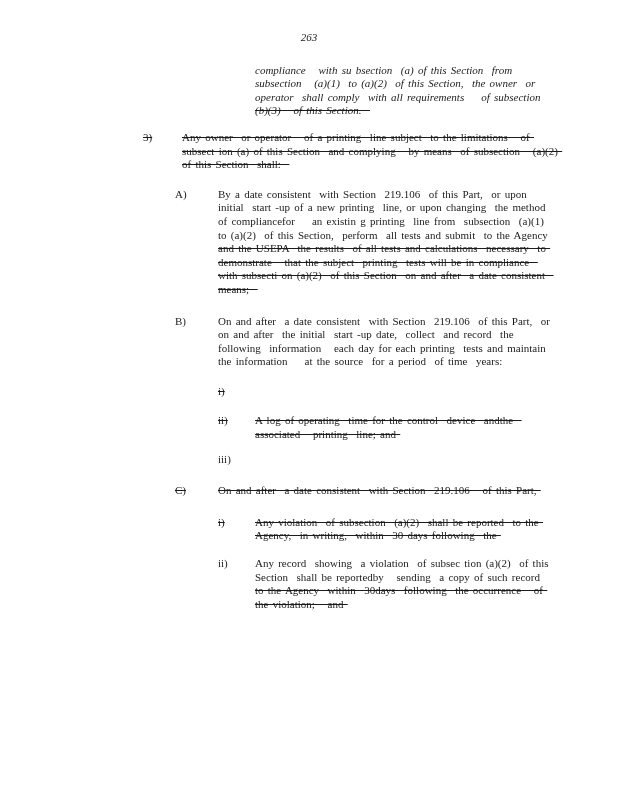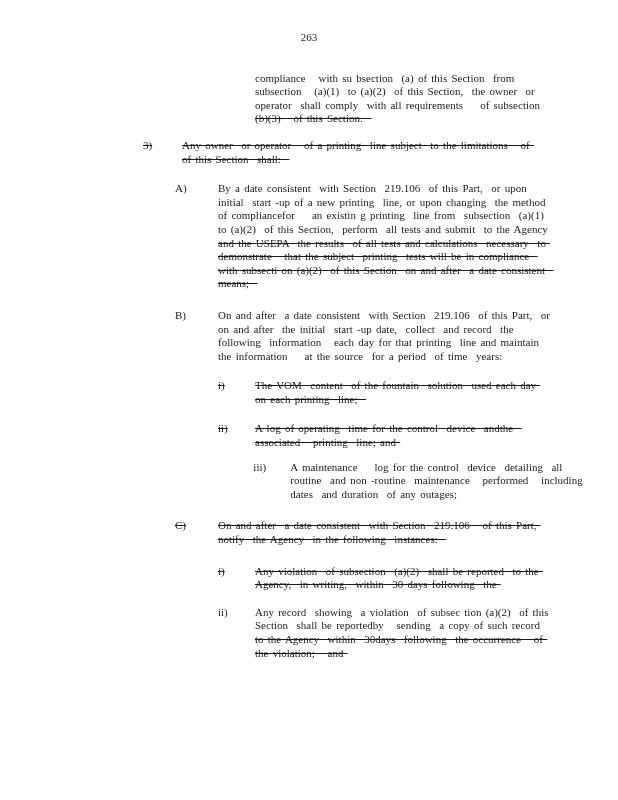--- a/index.html
+++ b/index.html
@@ -19,47 +19,48 @@
   }
   .page {
     position: relative;
     width: 618px;
     height: 800px;
     background: #ffffff;
   }
   .pagenum {
     margin-top: 31px;
     text-align: center;
+    font-style: italic;
   }
   .block {
     display: flex;
     align-items: flex-start;
   }
   
   .plain  { padding-left: 255px; }          
   .m0     { padding-left: 143px; }          
   .m0 > .marker { width: 39px; flex: none; }
   .m1     { padding-left: 175px; }          
   .m1 > .marker { width: 43px; flex: none; }
   .m2     { padding-left: 218px; }          
   .m2 > .marker { width: 37px; flex: none; }
   .marker { white-space: pre; }
   .line   { white-space: pre; }
   .struck {
     text-decoration: line-through;
     text-decoration-thickness: 1px;
   }
   
-  .mt-para1 { margin-top: 27px; }
+  .mt-para1 { margin-top: 19px; font-style: italic; }
   .mt-b3    { margin-top: 13px; }
   .mt-A     { margin-top: 16px; }
   .mt-B     { margin-top: 18px; }
   .mt-i     { margin-top: 16px; }
   .mt-ii    { margin-top: 16px; }
-  .mt-iii   { margin-top: 11px; justify-content: center; }
+  .mt-iii   { margin-top: 11px; }
   .mt-C     { margin-top: 18px; }
   .mt-Ci    { margin-top: 18px; }
   .mt-Cii   { margin-top: 14px; }
 </style>
 </head>
 <body>
 
 <div class="page">
 
   <div class="pagenum">263</div>
@@ -70,20 +71,21 @@
       <div class="line">subsection   (a)(1)  to (a)(2)  of this Section,  the owner  or</div>
       <div class="line">operator  shall comply  with all requirements    of subsection</div>
       <div class="line struck">(b)(3)   of this Section.  </div>
     </div>
   </div>
 
   <div class="block m0 mt-b3">
     <span class="marker struck">3)</span>
     <div class="text">
       <div class="line struck">Any owner  or operator   of a printing  line subject  to the limitations   of </div>
+      <div class="line struck">subsect ion (a) of this Section  and complying   by means  of subsection   (a)(2) </div>
       <div class="line struck">of this Section  shall:  </div>
     </div>
   </div>
 
   <div class="block m1 mt-A">
     <span class="marker">A)</span>
     <div class="text">
       <div class="line">By a date consistent  with Section  219.106  of this Part,  or upon</div>
       <div class="line">initial  start -up of a new printing  line, or upon changing  the method</div>
       <div class="line">of compliancefor    an existin g printing  line from  subsection  (a)(1)</div>
@@ -93,55 +95,45 @@
       <div class="line struck">with subsecti on (a)(2)  of this Section  on and after  a date consistent  </div>
       <div class="line struck">means;  </div>
     </div>
   </div>
 
   <div class="block m1 mt-B">
     <span class="marker">B)</span>
     <div class="text">
       <div class="line">On and after  a date consistent  with Section  219.106  of this Part,  or</div>
       <div class="line">on and after  the initial  start -up date,  collect  and record  the</div>
-      <div class="line">following  information   each day for that printing  line and maintain</div>
+      <div class="line">following  information   each day for each printing  tests and maintain</div>
       <div class="line">the information    at the source  for a period  of time  years:</div>
     </div>
   </div>
 
   <div class="block m2 mt-i">
     <span class="marker struck">i)</span>
-    <div class="text">
-      <div class="line struck">The VOM  content  of the fountain  solution  used each day </div>
-      <div class="line struck">on each printing  line;  </div>
-    </div>
   </div>
 
   <div class="block m2 mt-ii">
     <span class="marker struck">ii)</span>
     <div class="text">
       <div class="line struck">A log of operating  time for the control  device  andthe  </div>
       <div class="line struck">associated   printing  line; and </div>
     </div>
   </div>
 
   <div class="block m2 mt-iii">
     <span class="marker">iii)</span>
-    <div class="text">
-      <div class="line">A maintenance    log for the control  device  detailing  all</div>
-      <div class="line">routine  and non -routine  maintenance   performed   including</div>
-      <div class="line">dates  and duration  of any outages;</div>
-    </div>
   </div>
 
   <div class="block m1 mt-C">
     <span class="marker struck">C)</span>
     <div class="text">
       <div class="line struck">On and after  a date consistent  with Section  219.106   of this Part, </div>
-      <div class="line struck">notify  the Agency  in the following  instances:  </div>
     </div>
   </div>
 
   <div class="block m2 mt-Ci">
     <span class="marker struck">i)</span>
     <div class="text">
       <div class="line struck">Any violation  of subsection  (a)(2)  shall be reported  to the </div>
       <div class="line struck">Agency,  in writing,  within  30 days following  the </div>
     </div>
   </div>

